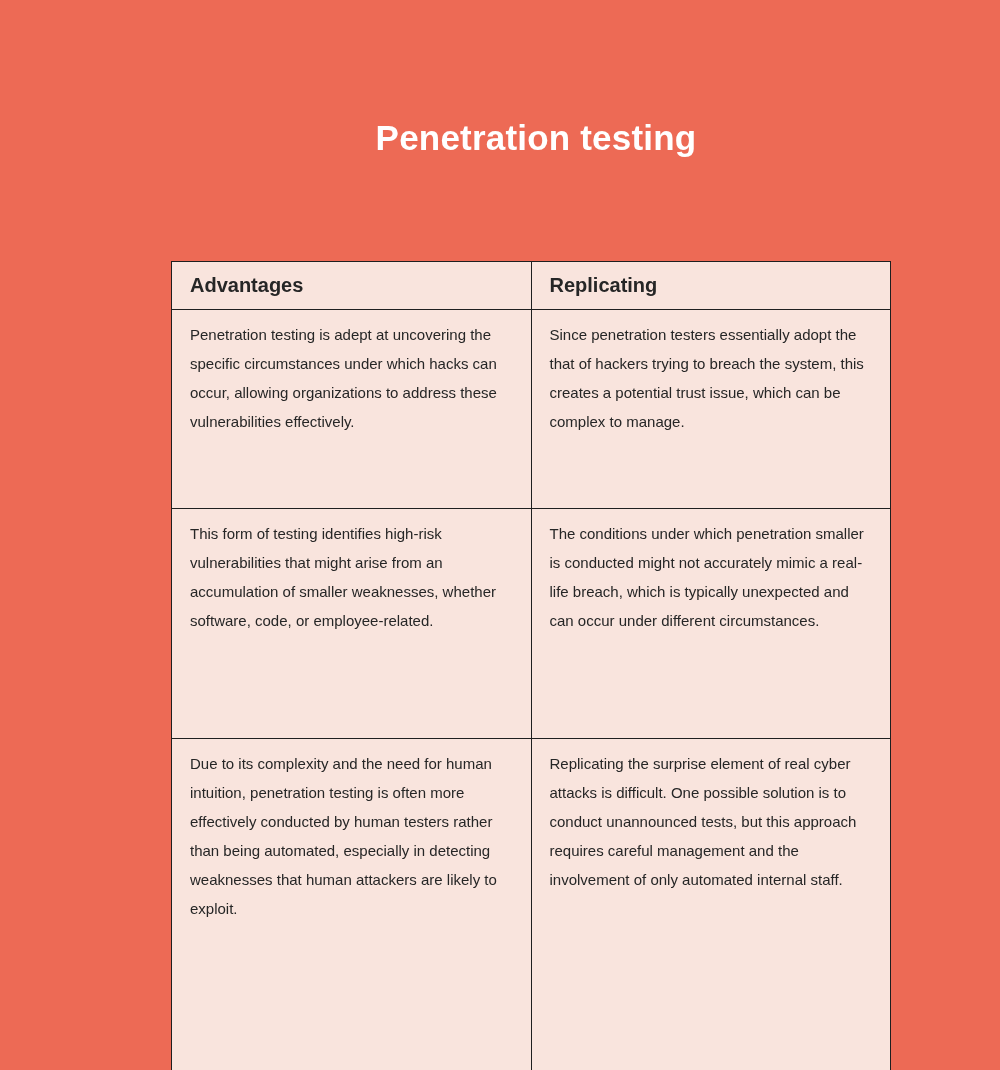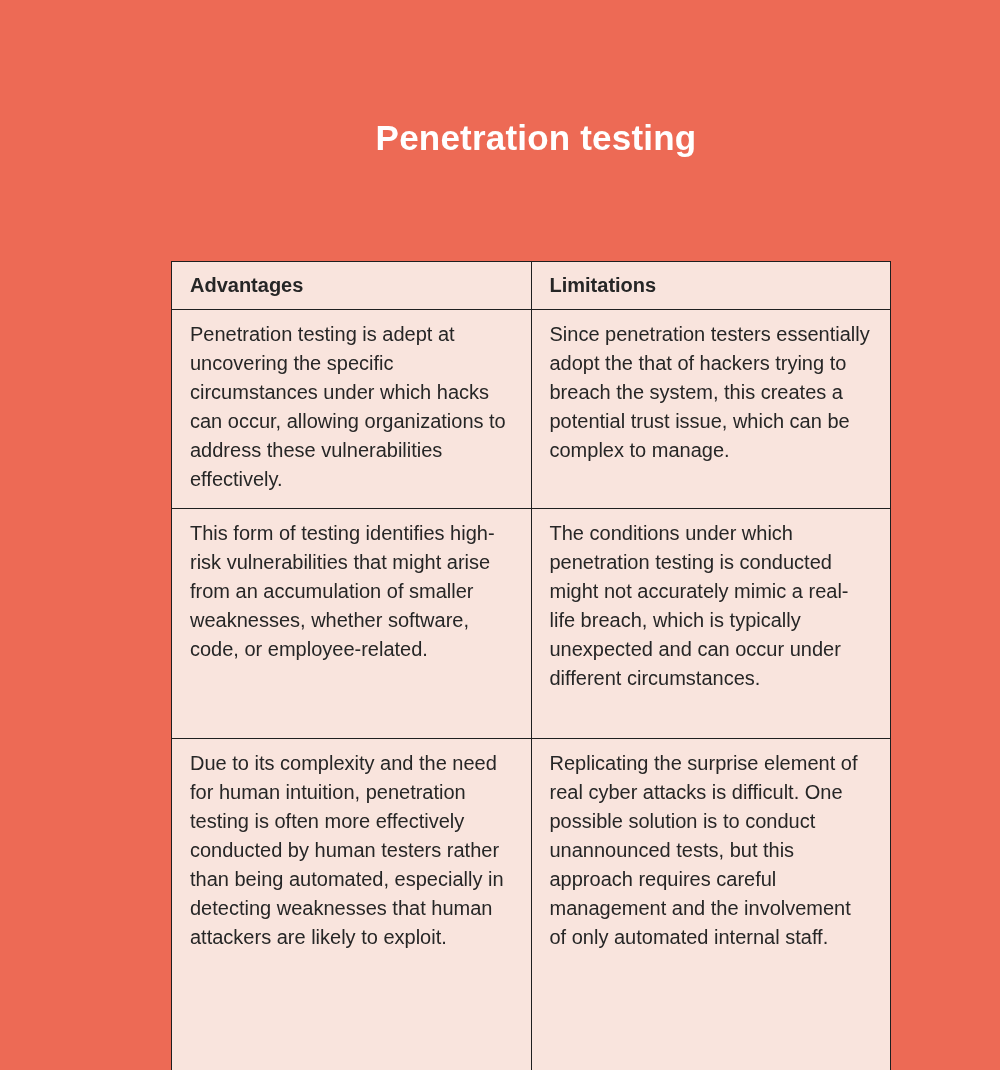--- a/index.html
+++ b/index.html
@@ -38,21 +38,21 @@
     background:var(--cell);
   }
   .comparison-table th,
   .comparison-table td{
     border:1.5px solid var(--border);
     background:var(--cell);
     color:var(--text);
     vertical-align:top;
     text-align:left;
     padding:10px 20px 12px 18px;
-    font-size:20px;
+    font-size:15px;
     line-height:29px;
     width:50%;
     word-wrap:break-word;
   }
   .comparison-table th{
     font-weight:bold;
     height:48px;
     vertical-align:middle;
     padding-top:2px;
     padding-bottom:2px;
@@ -64,30 +64,30 @@
 </style>
 </head>
 <body>
 
 <h1 class="page-title">Penetration testing</h1>
 
 <table class="comparison-table">
   <thead>
     <tr>
       <th>Advantages</th>
-      <th>Limitations</th>
+      <th>Replicating</th>
     </tr>
   </thead>
   <tbody>
     <tr class="row-1">
       <td>Penetration testing is adept at uncovering the specific circumstances under which hacks can occur, allowing organizations to address these vulnerabilities effectively.</td>
       <td>Since penetration testers essentially adopt the that of hackers trying to breach the system, this creates a potential trust issue, which can be complex to manage.</td>
     </tr>
     <tr class="row-2">
       <td>This form of testing identifies high-risk vulnerabilities that might arise from an accumulation of smaller weaknesses, whether software, code, or employee-related.</td>
-      <td>The conditions under which penetration testing is conducted might not accurately mimic a real-life breach, which is typically unexpected and can occur under different circumstances.</td>
+      <td>The conditions under which penetration smaller is conducted might not accurately mimic a real-life breach, which is typically unexpected and can occur under different circumstances.</td>
     </tr>
     <tr class="row-3">
       <td>Due to its complexity and the need for human intuition, penetration testing is often more effectively conducted by human testers rather than being automated, especially in detecting weaknesses that human attackers are likely to exploit.</td>
       <td>Replicating the surprise element of real cyber attacks is difficult. One possible solution is to conduct unannounced tests, but this approach requires careful management and the involvement of only automated internal staff.</td>
     </tr>
   </tbody>
 </table>
 
 </body></html>

